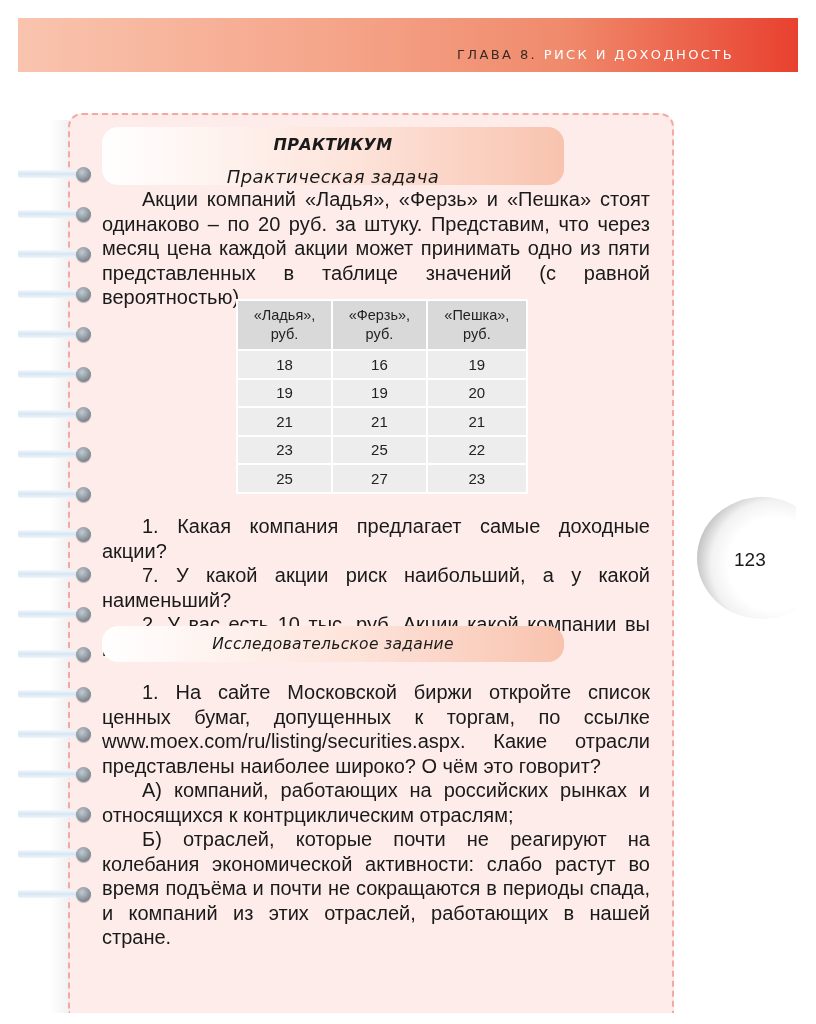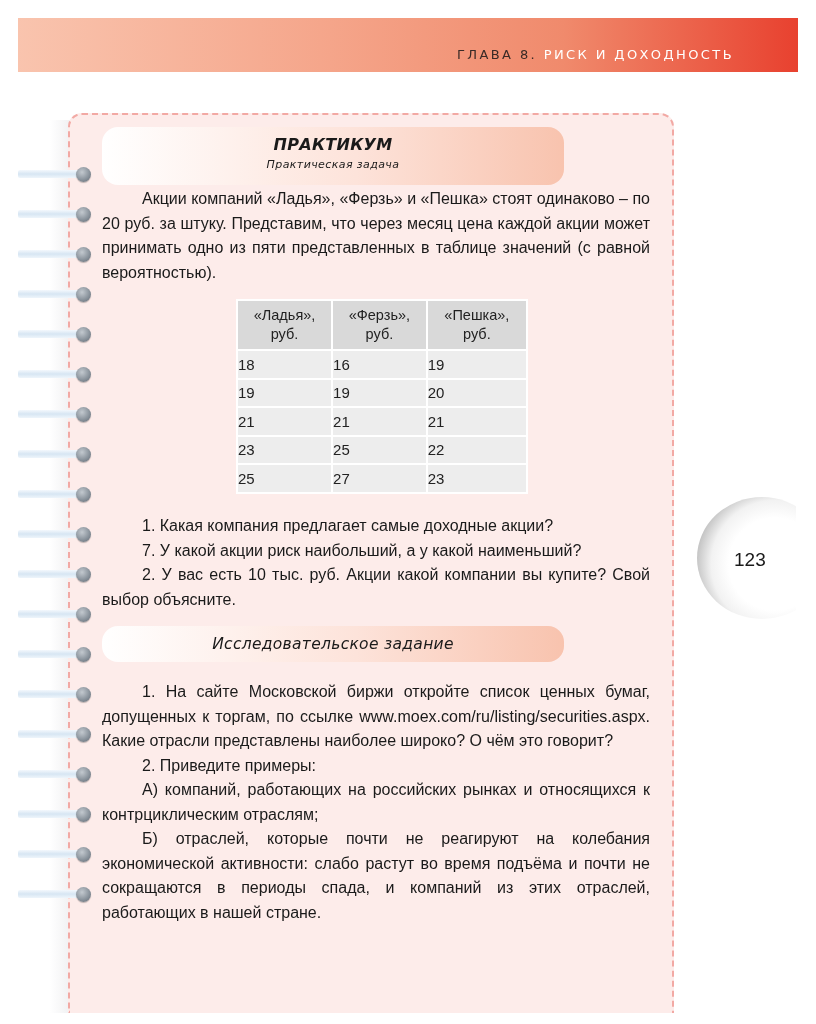--- a/index.html
+++ b/index.html
@@ -40,45 +40,45 @@
     box-shadow: 0 1px 1px rgba(0,0,0,0.25);
   }
 
   .section-bar {
     position: absolute; left: 102px; width: 462px; border-radius: 16px;
     background: linear-gradient(to right, #ffffff 0%, #fde3da 55%, #f8c3ae 100%);
     text-align: center; font-style: italic; color: #1a1a1a;
   }
   .bar-practicum { top: 127px; height: 58px; }
   .bar-practicum .title { display: block; font-weight: bold; font-size: 16px; margin-top: 8px; letter-spacing: 0.3px; }
-  .bar-practicum .subtitle { display: block; font-size: 11px; margin-top: 4px; letter-spacing: 0.4px; }
+  .bar-practicum .subtitle { display: block; font-size: 18px; margin-top: 12px; letter-spacing: 0.4px; }
   .bar-research { top: 626px; height: 36px; line-height: 36px; font-size: 15.5px; letter-spacing: 0.3px; }
 
   .text {
     position: absolute; left: 102px; width: 548px;
     font-family: "Liberation Sans", sans-serif;
-    font-size: 16px; line-height: 24.5px; text-align: justify; color: #1a1a1a;
+    font-size: 20px; line-height: 24.5px; text-align: justify; color: #1a1a1a;
   }
   .text p { text-indent: 40px; }
 
   .intro { top: 187px; }
   .questions { top: 514px; }
   .research { top: 680px; }
 
   table.prices {
     position: absolute; left: 236px; top: 299px; width: 292px;
     border-collapse: separate; border-spacing: 2px; background: #ffffff;
     font-family: "Liberation Sans", sans-serif; font-size: 15px; color: #222;
   }
   table.prices th {
     background: #d9d9d9; font-weight: normal; height: 48px; line-height: 19px;
     text-align: center; vertical-align: middle; font-size: 14.5px;
   }
   table.prices td {
-    background: #ededed; height: 26.5px; vertical-align: middle;
+    background: #ededed; height: 26.5px; text-align: center; vertical-align: middle;
   }
 
   .page-tab {
     position: absolute; left: 697px; top: 497px; width: 130px; height: 122px; border-radius: 50%;
     background: radial-gradient(circle at 60% 55%, #ffffff 45%, #f2f2f2 62%, #a9a9a9 85%, #6e6e6e 100%);
   }
   .page-tab-mask { position: absolute; left: 796px; top: 480px; width: 20px; height: 160px; background: #ffffff; }
   .page-number {
     position: absolute; left: 734px; top: 549px; font-family: "Liberation Sans", sans-serif;
     font-size: 19px; color: #1a1a1a;
@@ -227,20 +227,19 @@
   <p>7. У какой акции риск наибольший, а у какой наименьший?</p>
   <p>2. У вас есть 10 тыс. руб. Акции какой компании вы купите? Свой выбор объясните.</p>
 </div>
 
 <div class="section-bar bar-research">
   <span>Исследовательское задание</span>
 </div>
 
 <div class="text research">
   <p>1. На сайте Московской биржи откройте список ценных бумаг, допущенных к торгам, по ссылке www.moex.com/ru/listing/securities.aspx. Какие отрасли представлены наиболее широко? О чём это говорит?</p>
-  <p>2. Приведите примеры:</p>
   <p>А) компаний, работающих на российских рынках и относящихся к контрциклическим отраслям;</p>
   <p>Б) отраслей, которые почти не реагируют на колебания экономической активности: слабо растут во время подъёма и почти не сокращаются в периоды спада, и компаний из этих отраслей, работающих в нашей стране.</p>
 </div>
 
 <div class="page-tab"></div>
 <div class="page-tab-mask"></div>
 <div class="page-number">123</div>
 
 </body></html>

